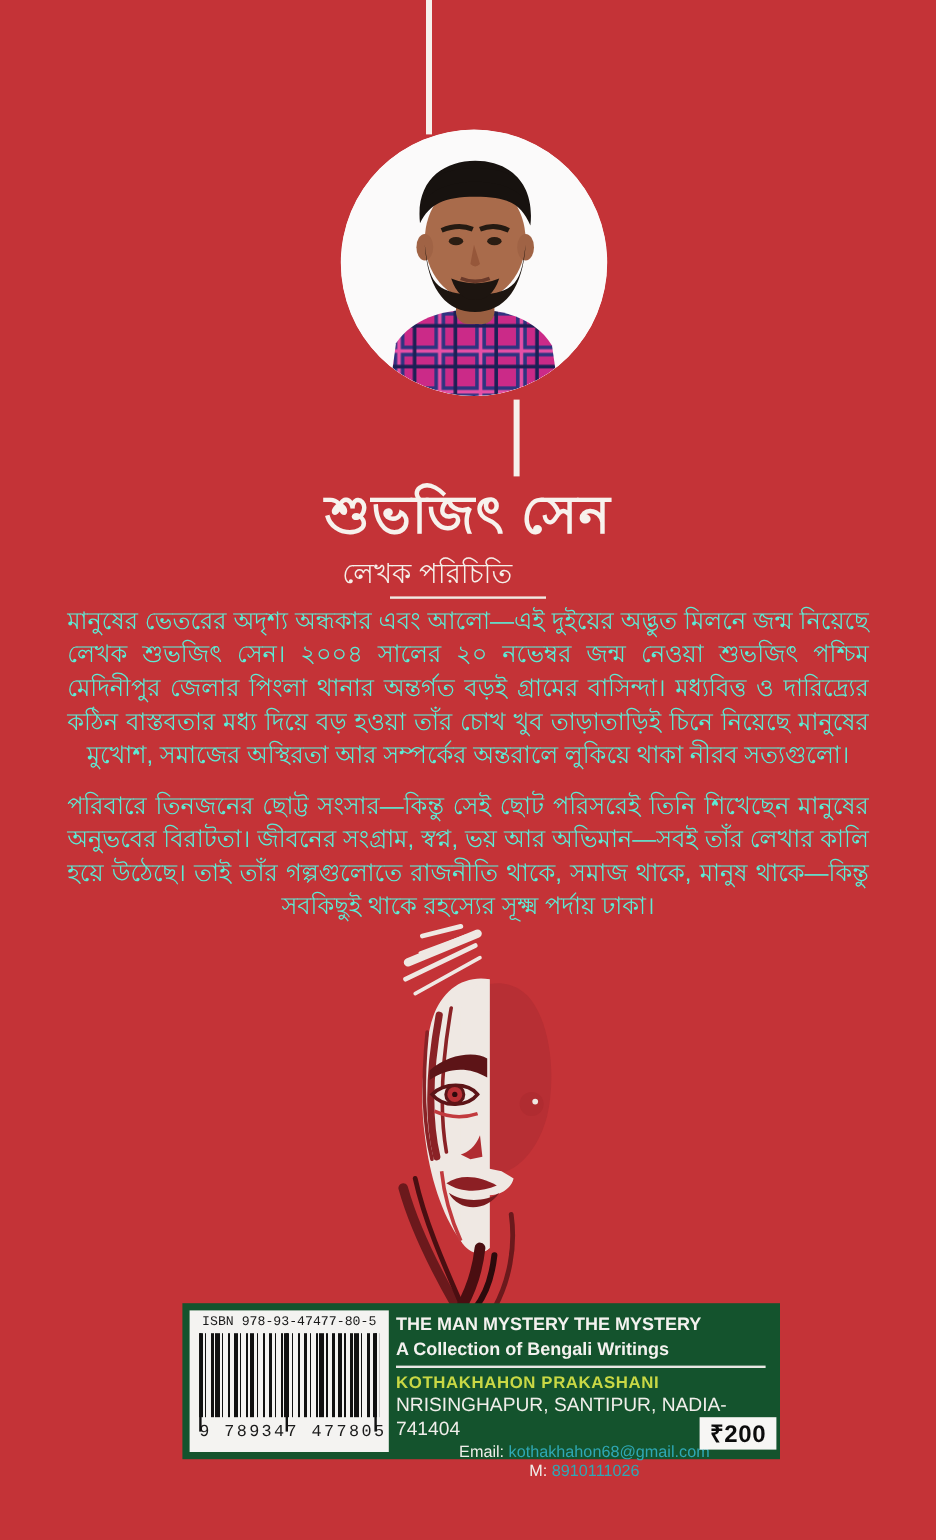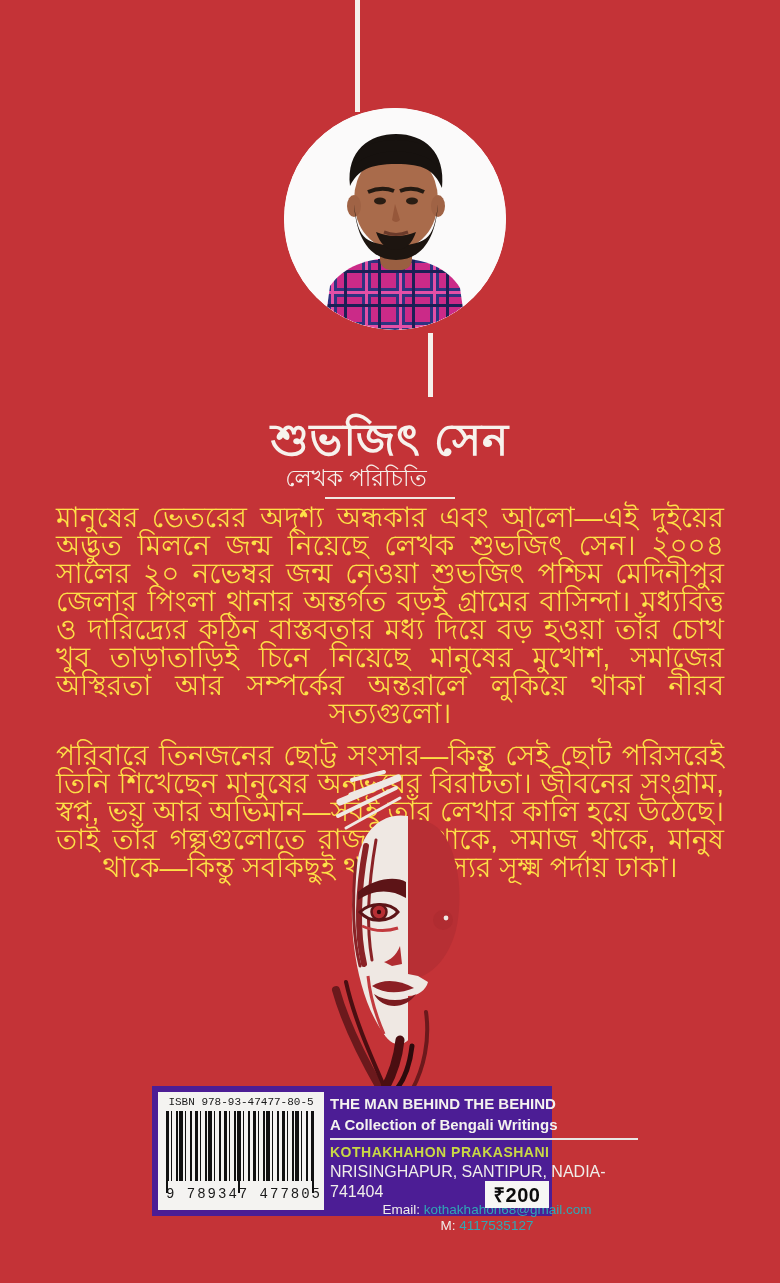--- a/index.html
+++ b/index.html
@@ -22,46 +22,45 @@
     position:absolute; left:284px; top:108px; width:222px; height:222px;
     border-radius:50%; background:#fbfafa; overflow:hidden;
   }
   .photo-circle svg { display:block; width:100%; height:100%; }
 
   
   .author-name {
     position:absolute; left:0; top:396px; width:780px;
     text-align:center; font-size:44px; font-weight:600; color:#f7f2ed;
     letter-spacing:1px;
-    margin-top:11px;
   }
   .section-title {
     position:absolute; left:0; top:460px; width:712px;
     text-align:center; font-size:23px; font-weight:400; color:#f5efe9;
   }
   .section-underline {
     position:absolute; left:325px; top:497px; width:130px; height:2px; background:#f0e9e3;
   }
 
   
   .bio { position:absolute; left:56px; top:504px; width:668px; }
   .bio p {
-    font-size:28px; line-height:28px; color:#fde047;
+    font-size:20px; line-height:28px; color:#5eead4;
     text-align:justify; text-align-last:center;
     margin-bottom:14px;
   }
 
   
   .illustration { position:absolute; left:280px; top:750px; width:232px; height:340px; }
   .illustration svg { display:block; width:100%; height:100%; }
 
   
   .footer-block {
-    position:absolute; left:152px; top:1086px; width:400px; height:130px;
-    background:#4c1d95; display:flex;
+    position:absolute; left:152px; top:1086px; width:498px; height:130px;
+    background:#14532d; display:flex;
   }
   .barcode-box {
     position:absolute; left:6px; top:6px; width:166px; height:118px;
     background:#f4f3f1; padding:4px 8px 3px 8px;
     display:flex; flex-direction:column;
   }
   .isbn-text {
     font-family:"Liberation Mono", monospace;
     font-size:11px; color:#1a1a1a; text-align:center; letter-spacing:0px; white-space:nowrap;
   }
@@ -225,29 +224,29 @@
       <div class="isbn-text">ISBN 978-93-47477-80-5</div>
       <div class="bars">
         <div class="guard g1"></div>
         <div class="guard g2"></div>
         <div class="guard g3"></div>
       </div>
       <div class="barcode-digits">9 789347 477805</div>
     </div>
 
     <div class="footer-info">
-      <div class="book-title">THE MAN BEHIND THE BEHIND</div>
+      <div class="book-title">THE MAN MYSTERY THE MYSTERY</div>
       <div class="book-subtitle">A Collection of Bengali Writings</div>
       <div class="footer-divider"></div>
       <div class="publisher">KOTHAKHAHON PRAKASHANI</div>
       <div class="pub-address">NRISINGHAPUR, SANTIPUR, NADIA-741404</div>
       <div class="contact-line">
         <span>Email: </span><span class="accent">kothakhahon68@gmail.com</span>
       </div>
       <div class="contact-line">
-        <span>M: </span><span class="accent">4117535127</span>
+        <span>M: </span><span class="accent">8910111026</span>
       </div>
     </div>
 
     <div class="price-box">₹200</div>
   </div>
 
 </div>
 
 </body></html>

